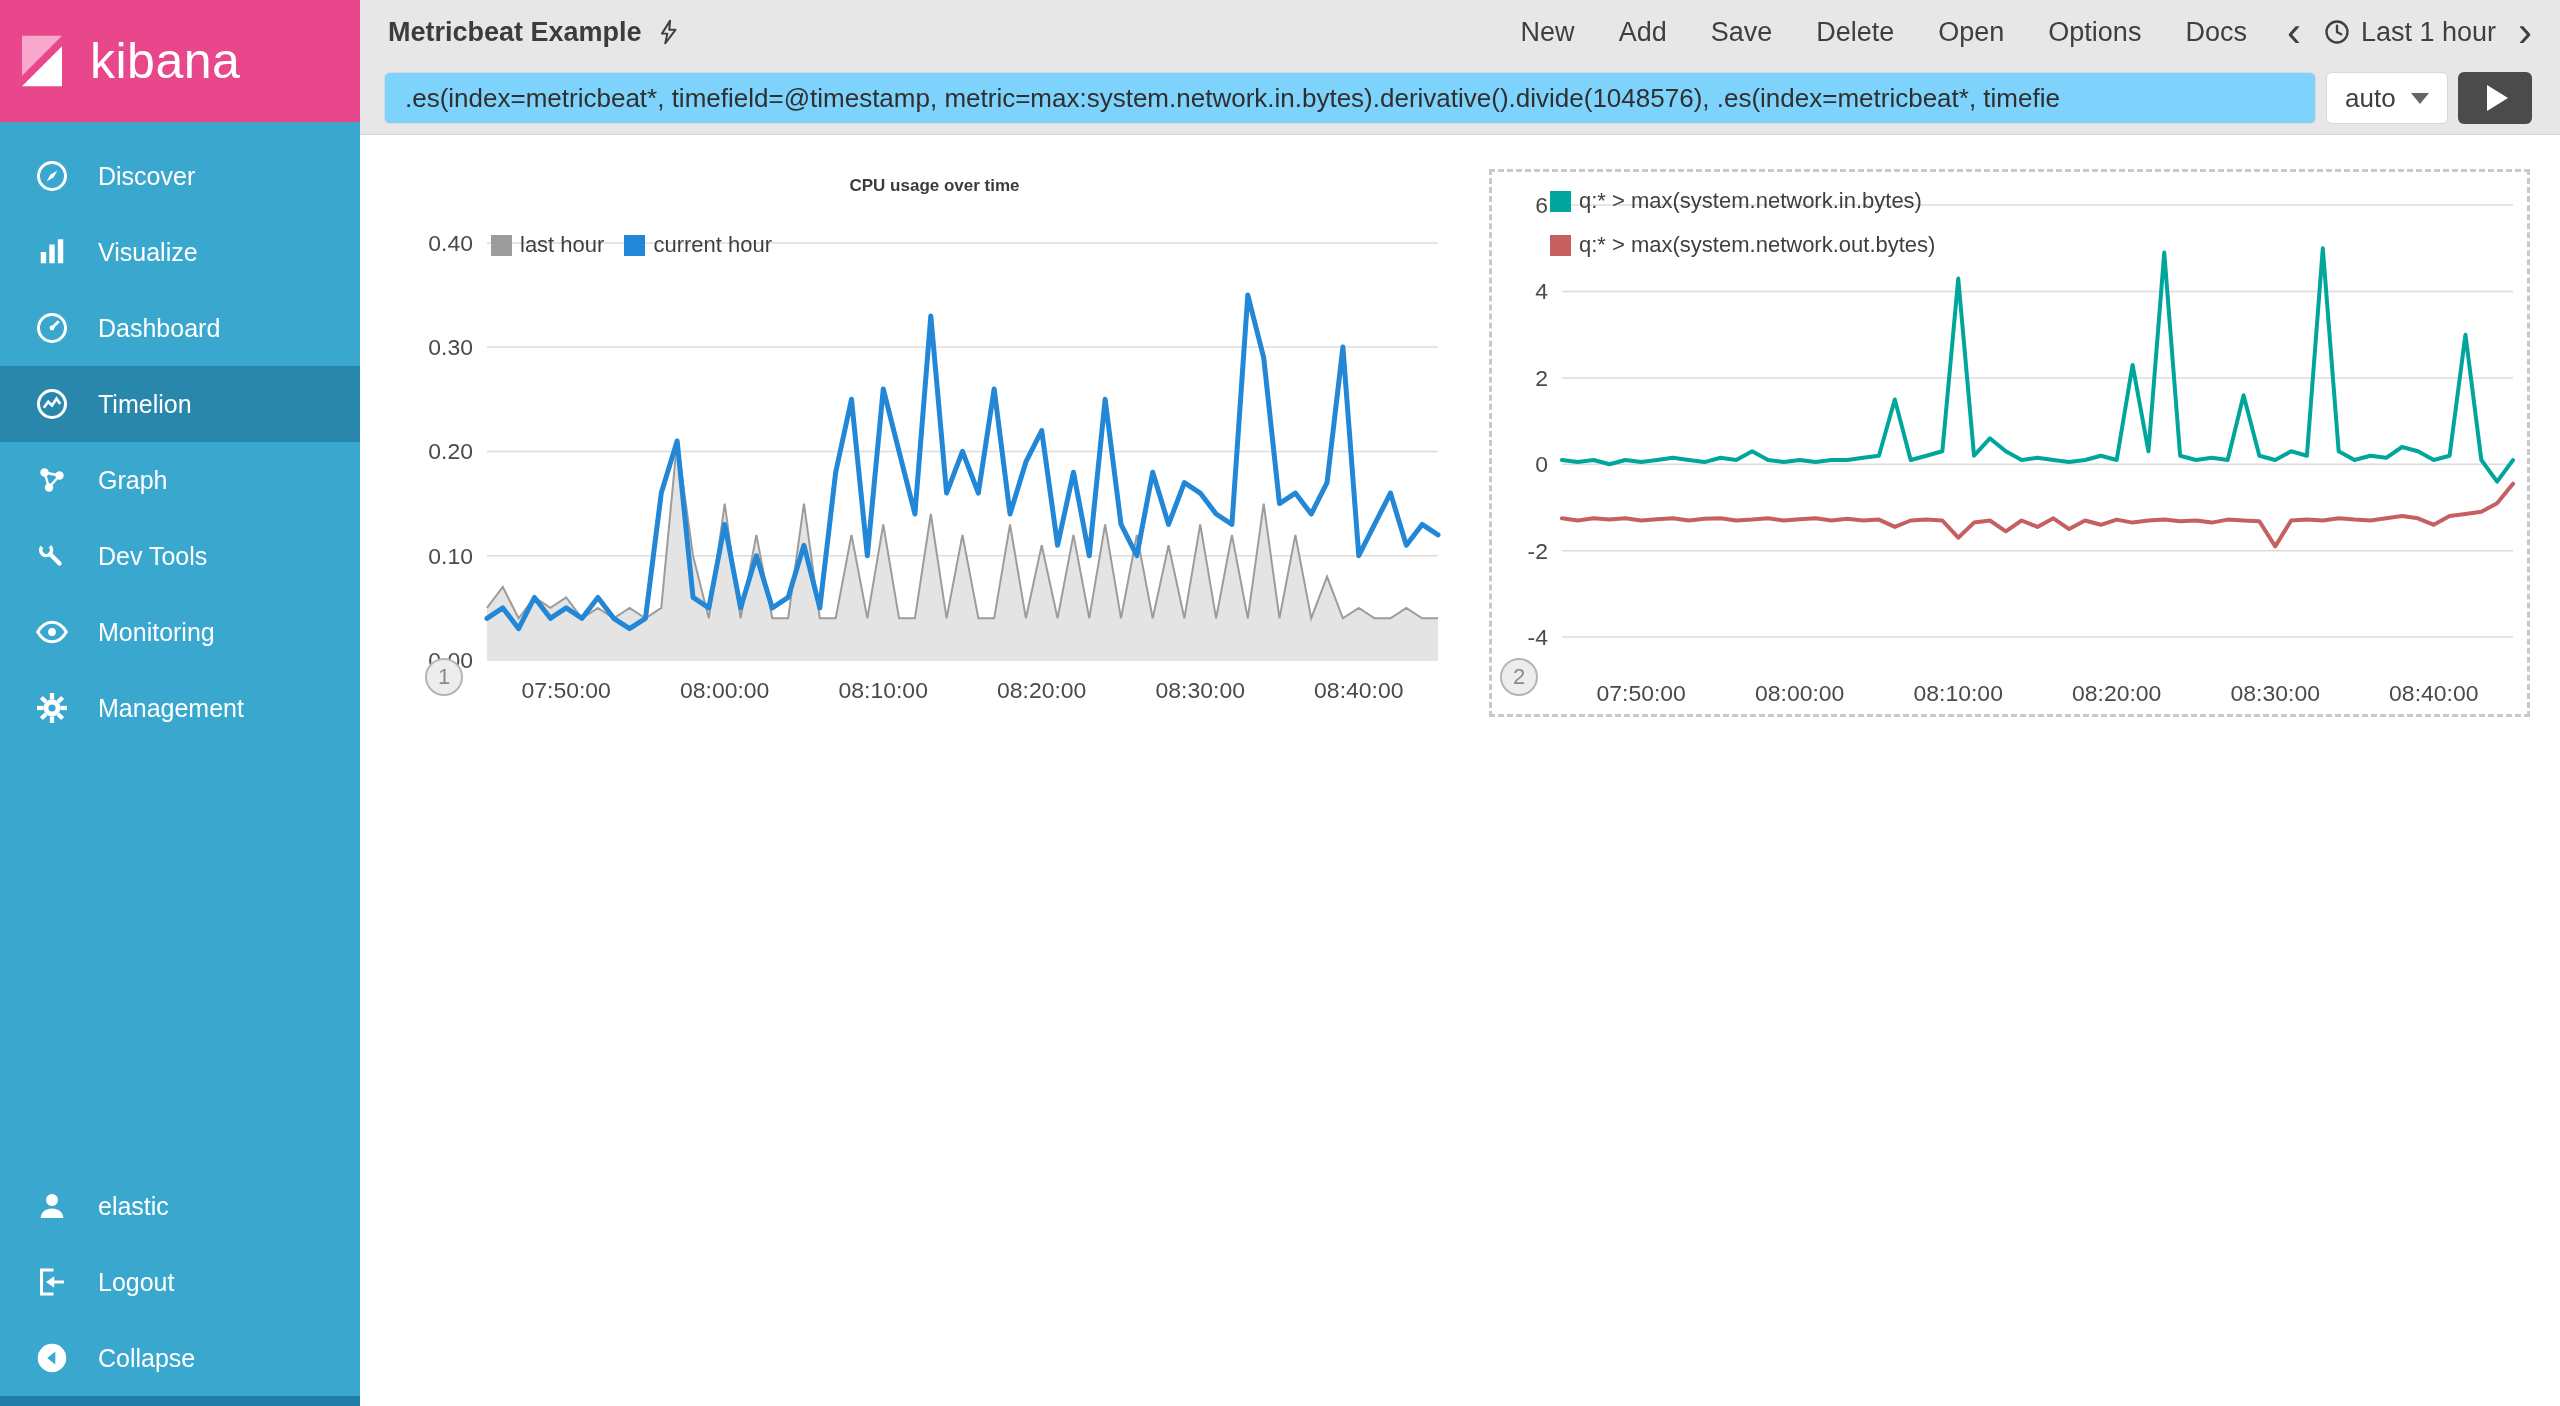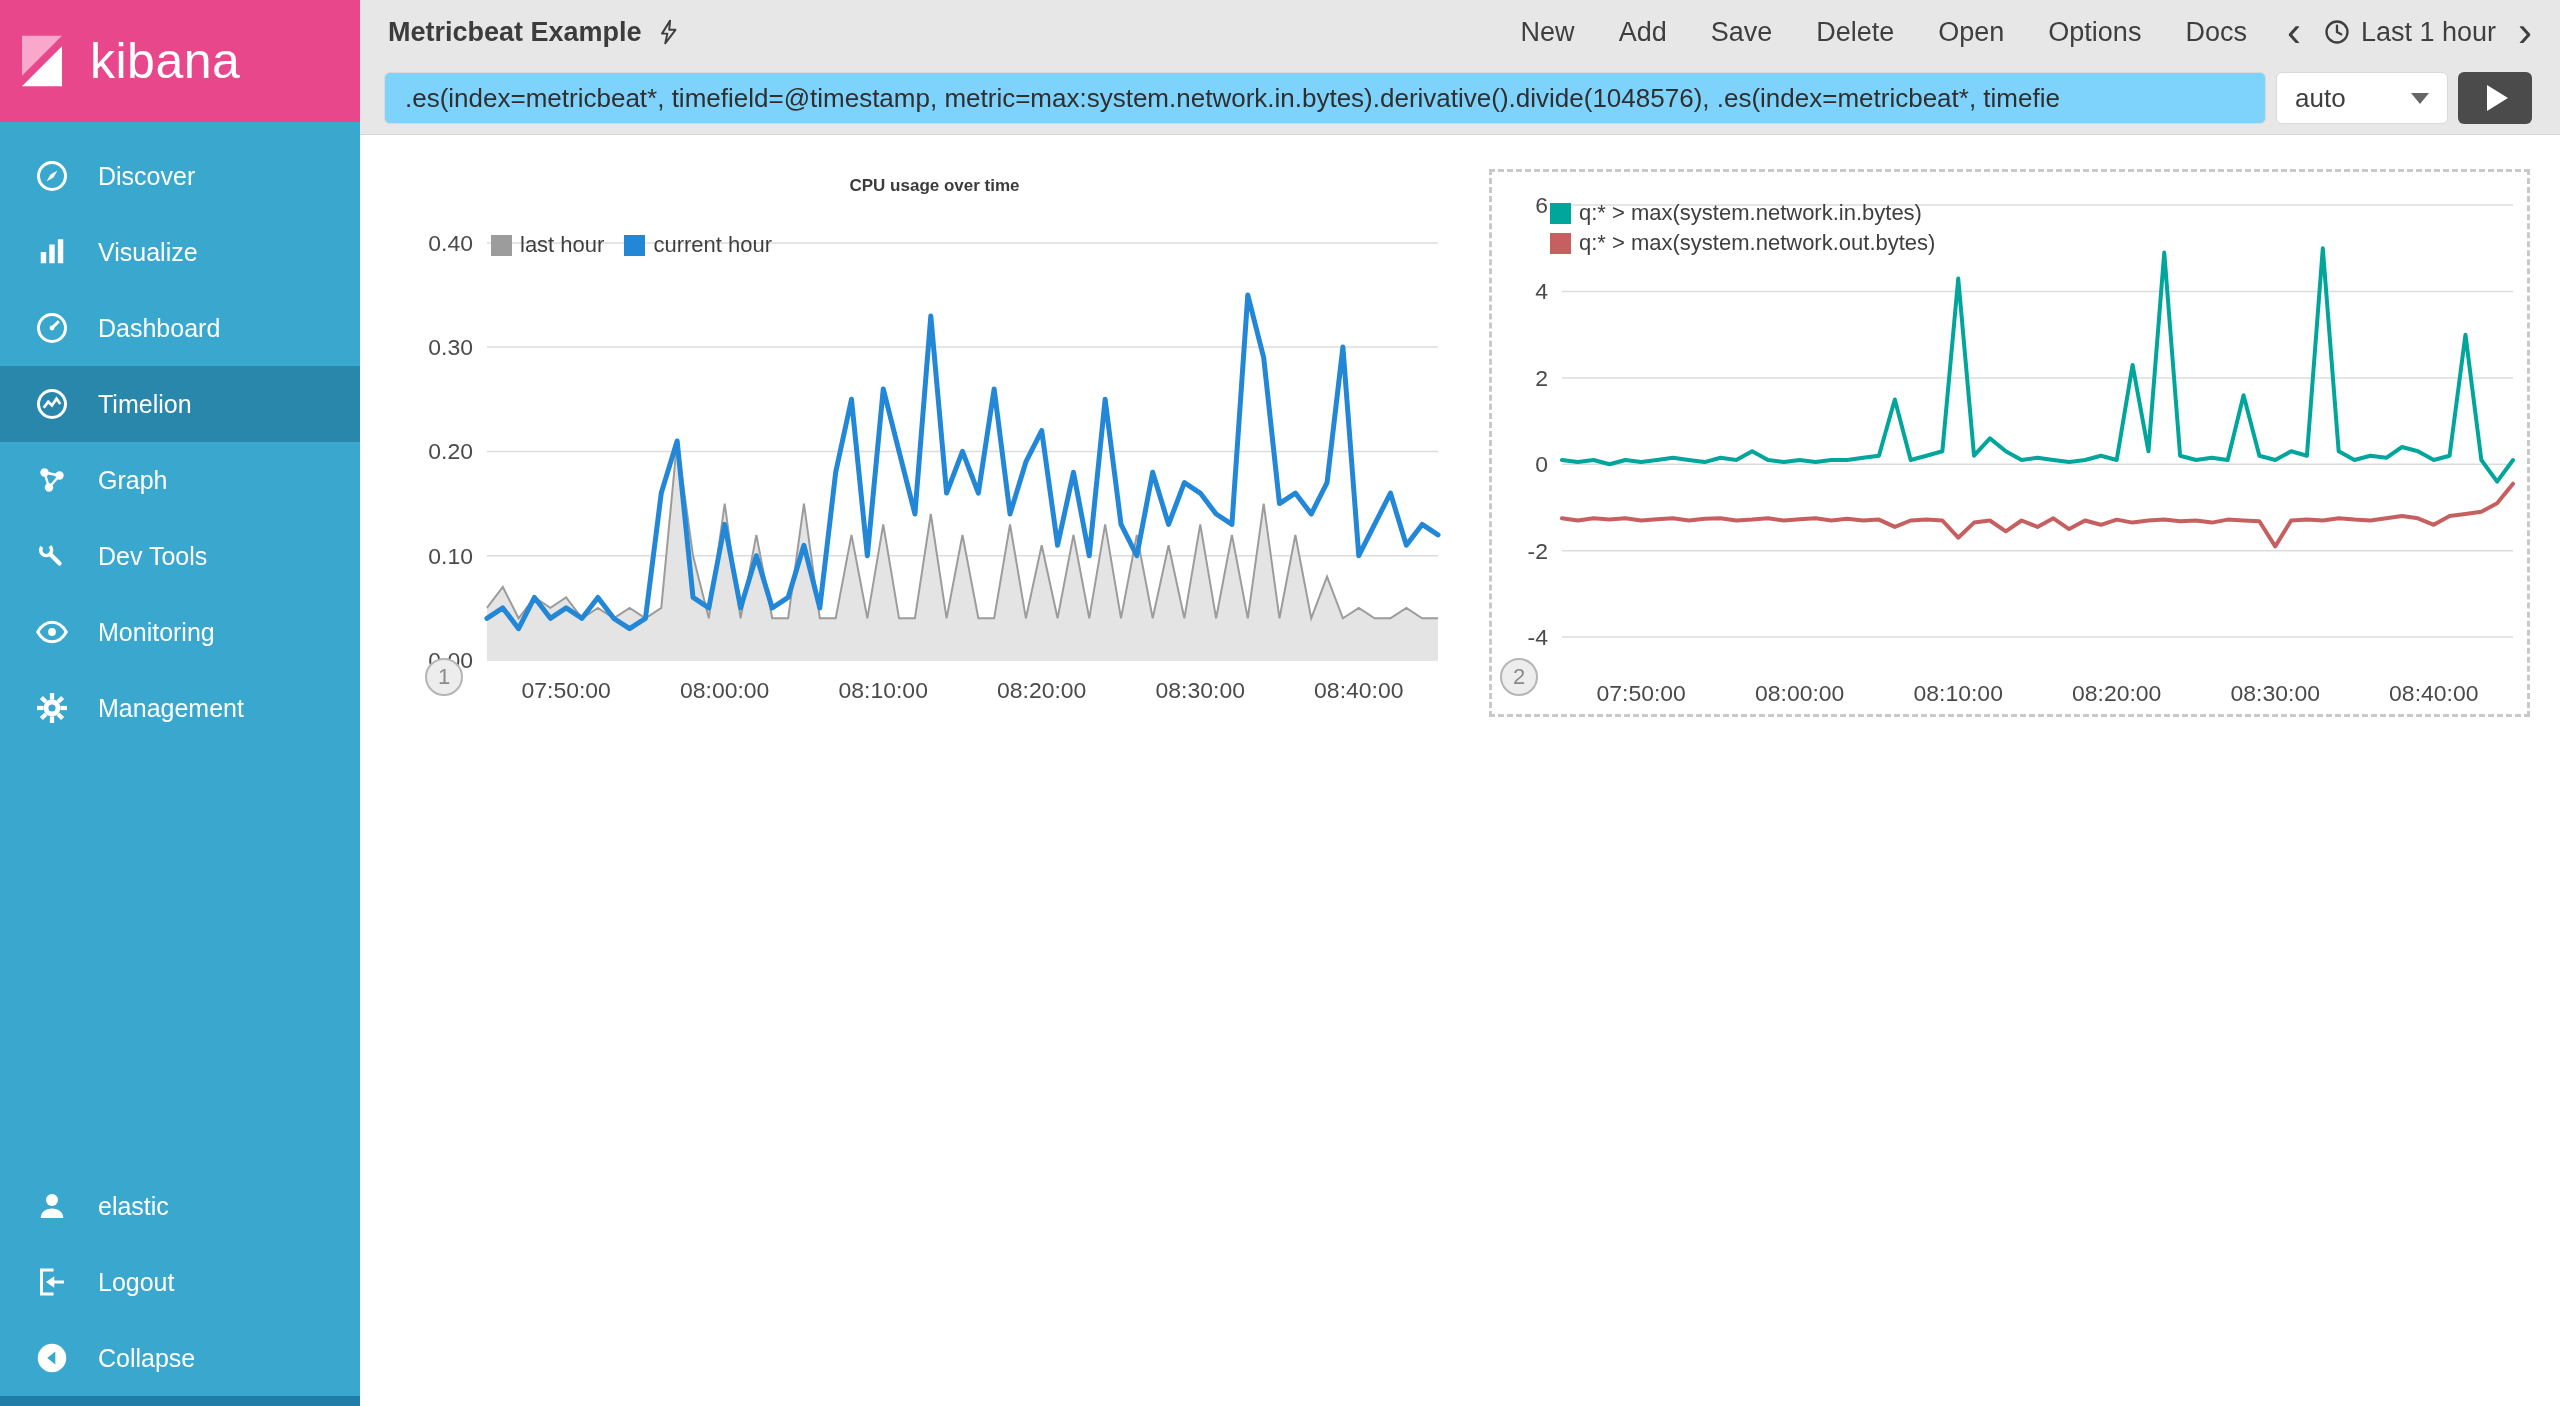--- a/index.html
+++ b/index.html
@@ -30,39 +30,39 @@
   .menu { display:flex; gap:44px; font-size:27px; color:#3f3f3f; }
   .menu-item { cursor:pointer; }
   .timepicker { display:flex; align-items:center; gap:22px; margin-left:40px; font-size:27px; color:#3f3f3f; }
   .chev { font-size:42px; line-height:0.8; color:#3f3f3f; cursor:pointer; }
   .clock-wrap { display:flex; align-items:center; gap:10px; cursor:pointer; }
   .clock-wrap svg { width:28px; height:28px; }
 
   .querybar { background:#e7e7e7; border-bottom:1px solid #d6d6d6; padding:8px 28px 10px 24px; display:flex; gap:10px; }
   .query-input { flex:1; height:52px; background:#7dd3fc; border:1px solid #d9d9d9; border-radius:6px;
                  padding:0 20px; font-size:26px; color:#2f2f2f; font-family:"Liberation Sans",sans-serif; min-width:0; }
-  .interval-select { width:172px; height:52px; background:#fff; border:1px solid #d9d9d9; border-radius:6px;
+  .interval-select { width:122px; height:52px; background:#fff; border:1px solid #d9d9d9; border-radius:6px;
                      display:flex; align-items:center; justify-content:space-between; padding:0 18px;
                      font-size:26px; color:#3f3f3f; cursor:pointer; }
   .caret { width:0; height:0; border-left:9px solid transparent; border-right:9px solid transparent; border-top:11px solid #666; }
   .play-btn { width:74px; height:52px; background:#4b4b4b; border:none; border-radius:6px;
               display:flex; align-items:center; justify-content:center; cursor:pointer; }
   .play-tri { width:0; height:0; border-top:13px solid transparent; border-bottom:13px solid transparent; border-left:21px solid #fff; margin-left:5px; }
 
   
   .charts { display:flex; gap:34px; padding:34px 30px 0 54px; }
   .chart-panel { flex:1; min-width:0; position:relative; height:548px; border:3px dashed transparent; }
   .chart-panel.selected { border-color:#c9c9c9; }
   .chart-title { text-align:center; font-size:17px; font-weight:bold; color:#3c3c3c; margin-top:4px; height:32px; }
   .chart-svg { display:block; width:100%; }
   #chart-0 { height:500px; }
   #chart-1 { height:535px; margin-top:4px; }
   .legend { position:absolute; display:flex; font-size:22px; color:#3f3f3f; }
   .legend.row    { flex-direction:row;    column-gap:20px; left:74px; top:60px; }
-  .legend.column { flex-direction:column; row-gap:4px;    left:58px; top:28px; }
+  .legend.column { flex-direction:column; row-gap:18px;    left:58px; top:16px; }
   .legend-item { display:flex; align-items:center; gap:8px; }
   .swatch { width:21px; height:21px; flex-shrink:0; }
   .seq-badge { position:absolute; left:8px; bottom:18px; width:38px; height:38px; border-radius:50%;
                background:#ededed; border:2px solid #b5b5b5; color:#8a8a8a; font-size:22px;
                display:flex; align-items:center; justify-content:center; }
 </style>
 </head>
 <body>
 
 <div class="app">

